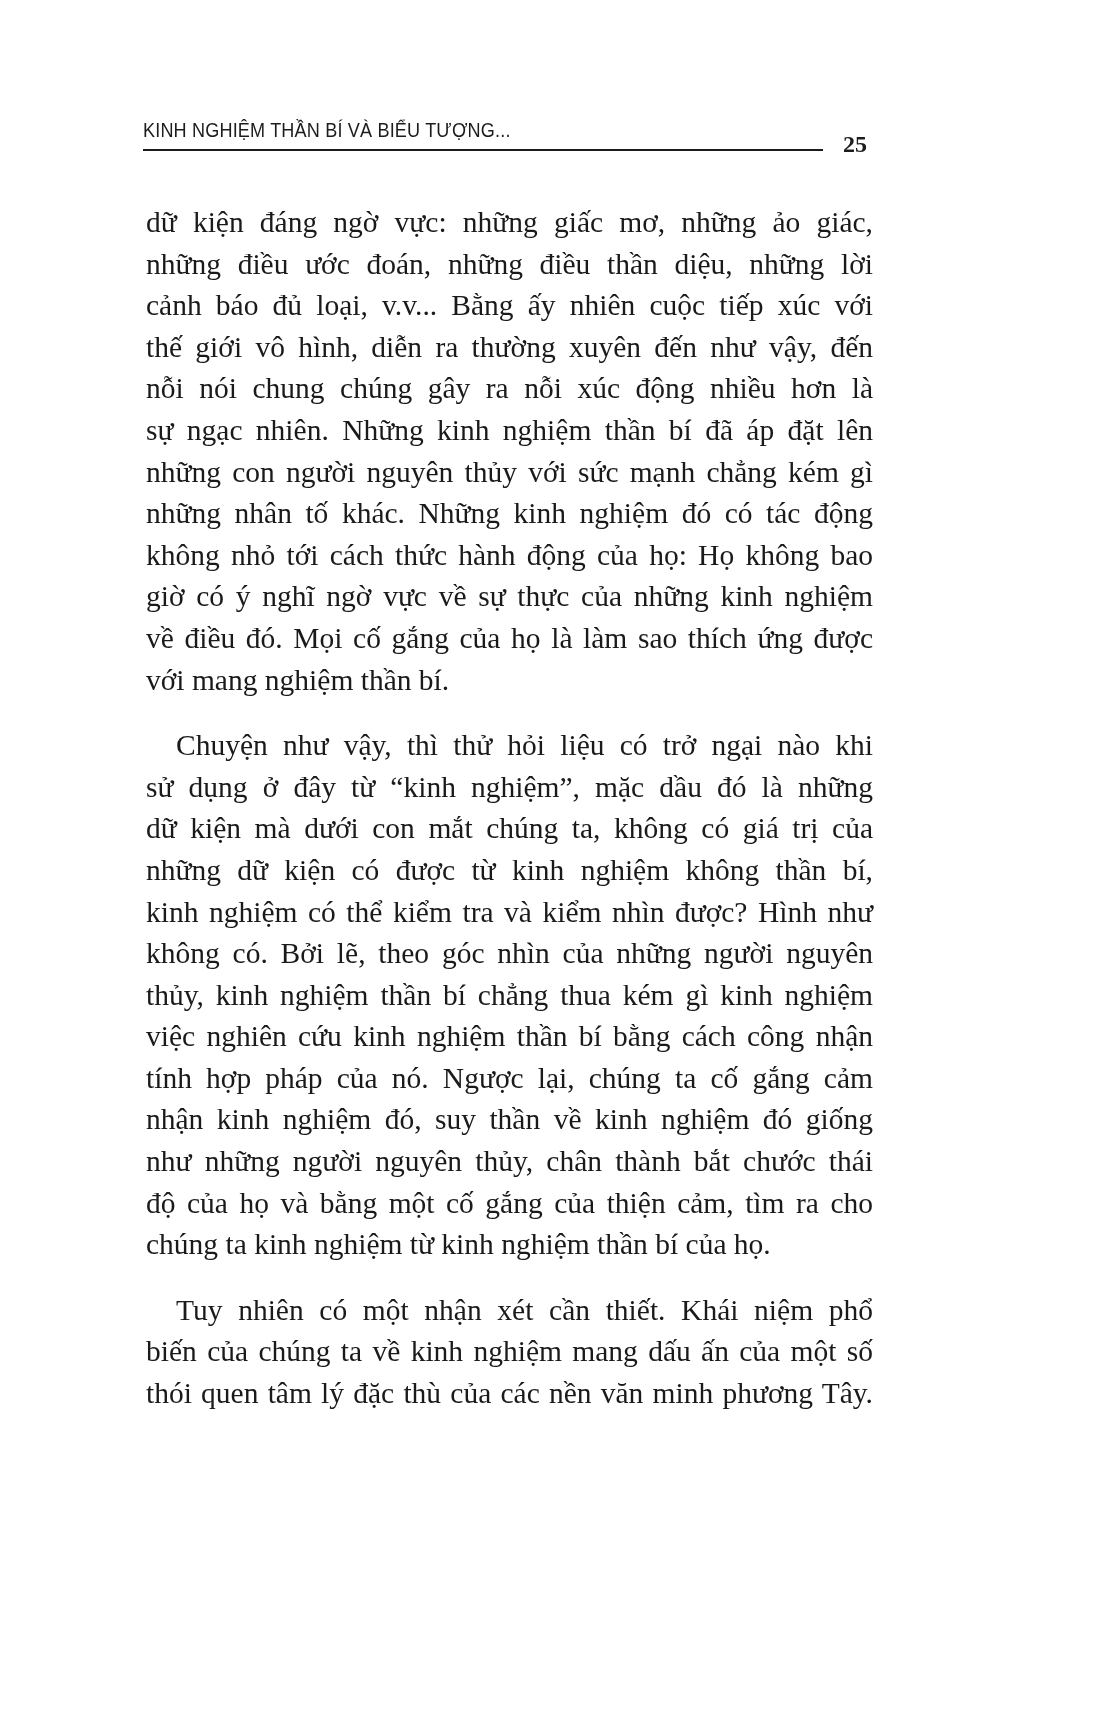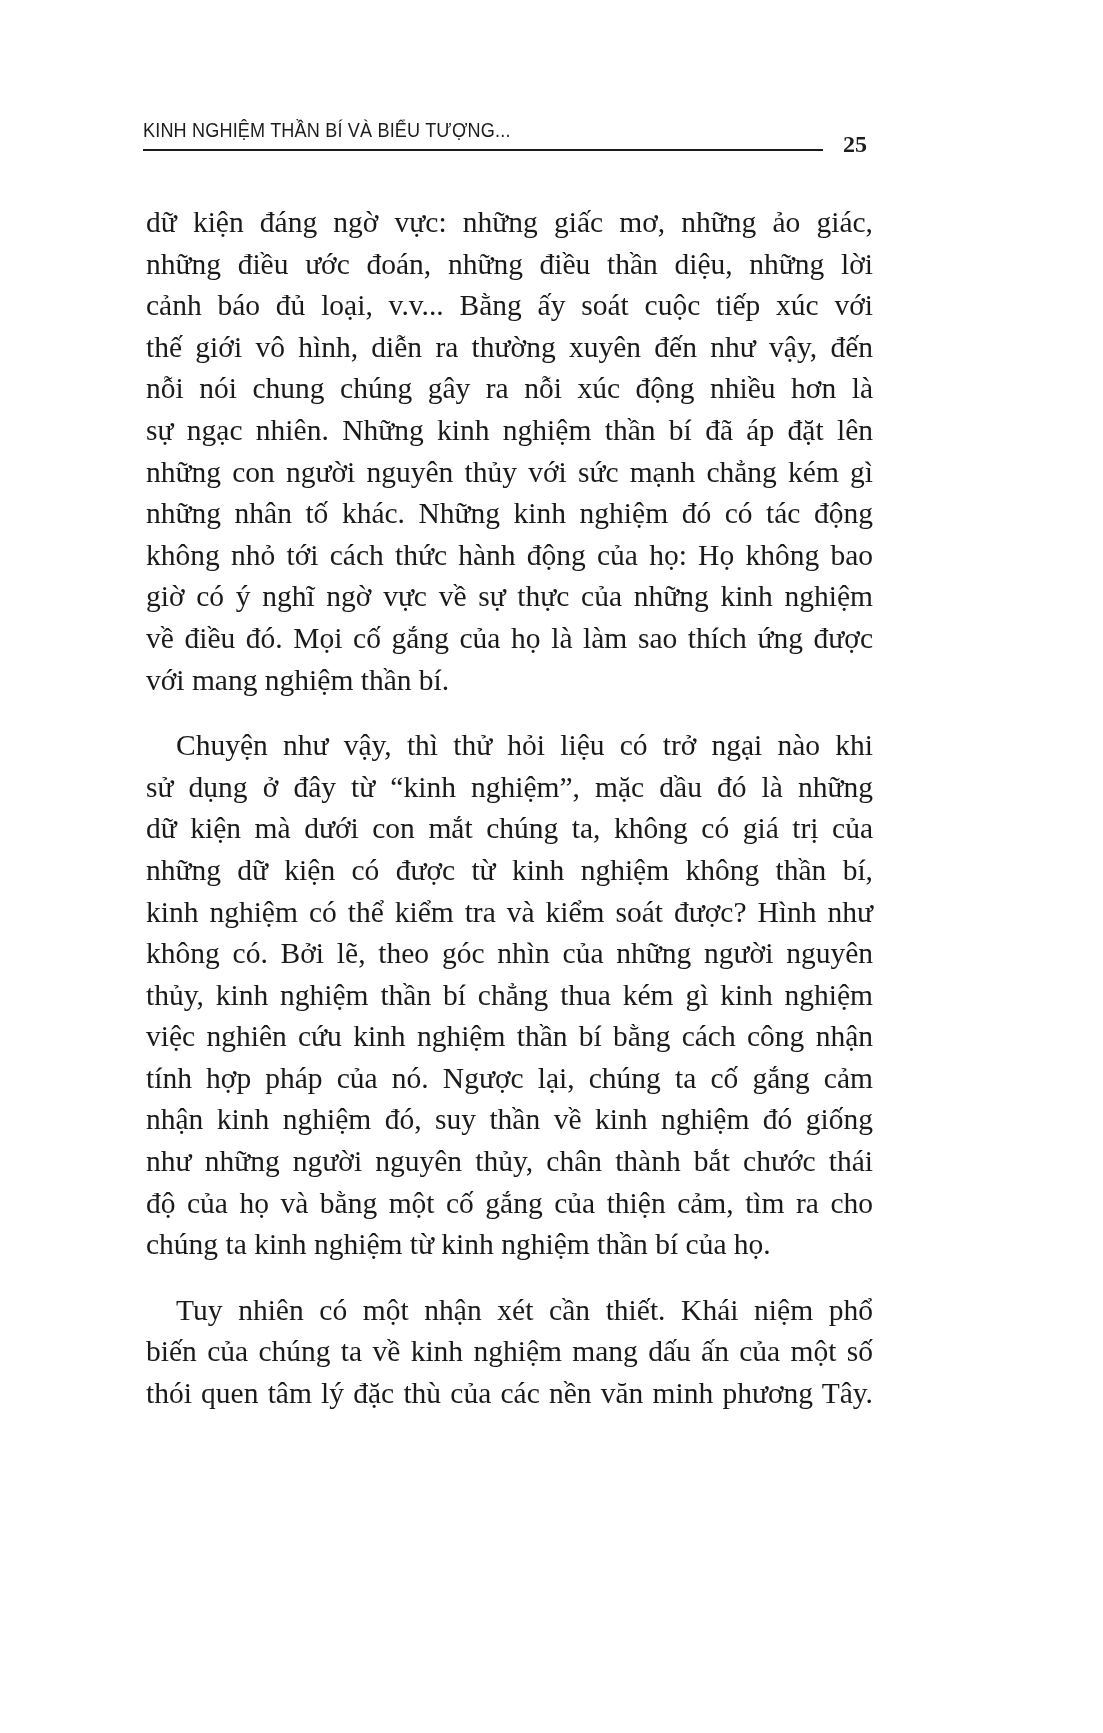--- a/index.html
+++ b/index.html
@@ -84,39 +84,39 @@
 <div class="page">
   <div class="running-header">KINH NGHIỆM THẦN BÍ VÀ BIỂU TƯỢNG...</div>
   <div class="header-rule"></div>
   <div class="page-number">25</div>
 
   <div class="body-text">
 
     <div>
       <span class="line">dữ kiện đáng ngờ vực: những giấc mơ, những ảo giác,</span>
       <span class="line">những điều ước đoán, những điều thần diệu, những lời</span>
-      <span class="line">cảnh báo đủ loại, v.v... Bằng ấy soát cuộc tiếp xúc với</span>
+      <span class="line">cảnh báo đủ loại, v.v... Bằng ấy nhiên cuộc tiếp xúc với</span>
       <span class="line">thế giới vô hình, diễn ra thường xuyên đến như vậy, đến</span>
       <span class="line">nỗi nói chung chúng gây ra nỗi xúc động nhiều hơn là</span>
       <span class="line">sự ngạc nhiên. Những kinh nghiệm thần bí đã áp đặt lên</span>
       <span class="line">những con người nguyên thủy với sức mạnh chẳng kém gì</span>
       <span class="line">những nhân tố khác. Những kinh nghiệm đó có tác động</span>
       <span class="line">không nhỏ tới cách thức hành động của họ: Họ không bao</span>
       <span class="line">giờ có ý nghĩ ngờ vực về sự thực của những kinh nghiệm</span>
       <span class="line">về điều đó. Mọi cố gắng của họ là làm sao thích ứng được</span>
       <span class="line last">với mang nghiệm thần bí.</span>
     </div>
     <div class="para-gap"></div>
 
     <div>
       <span class="line indent">Chuyện như vậy, thì thử hỏi liệu có trở ngại nào khi</span>
       <span class="line">sử dụng ở đây từ “kinh nghiệm”, mặc dầu đó là những</span>
       <span class="line">dữ kiện mà dưới con mắt chúng ta, không có giá trị của</span>
       <span class="line">những dữ kiện có được từ kinh nghiệm không thần bí,</span>
-      <span class="line">kinh nghiệm có thể kiểm tra và kiểm soát được? Hình như</span>
+      <span class="line">kinh nghiệm có thể kiểm tra và kiểm nhìn được? Hình như</span>
       <span class="line">không có. Bởi lẽ, theo góc nhìn của những người nguyên</span>
       <span class="line">thủy, kinh nghiệm thần bí chẳng thua kém gì kinh nghiệm</span>
       <span class="line">việc nghiên cứu kinh nghiệm thần bí bằng cách công nhận</span>
       <span class="line">tính hợp pháp của nó. Ngược lại, chúng ta cố gắng cảm</span>
       <span class="line">nhận kinh nghiệm đó, suy thần về kinh nghiệm đó giống</span>
       <span class="line">như những người nguyên thủy, chân thành bắt chước thái</span>
       <span class="line">độ của họ và bằng một cố gắng của thiện cảm, tìm ra cho</span>
       <span class="line last">chúng ta kinh nghiệm từ kinh nghiệm thần bí của họ.</span>
     </div>
     <div class="para-gap"></div>

